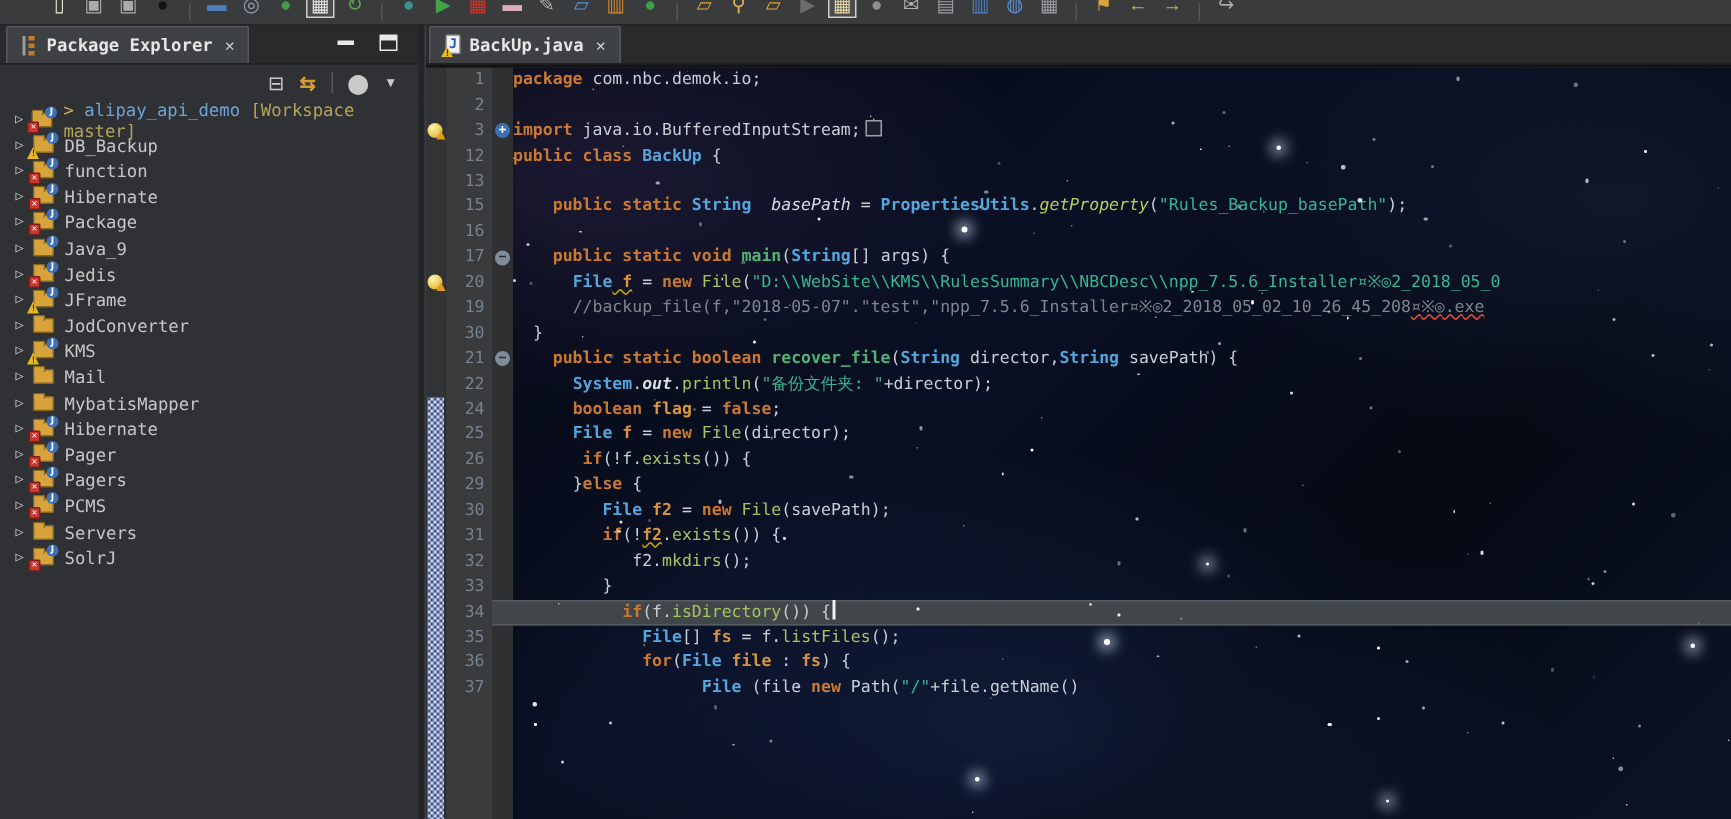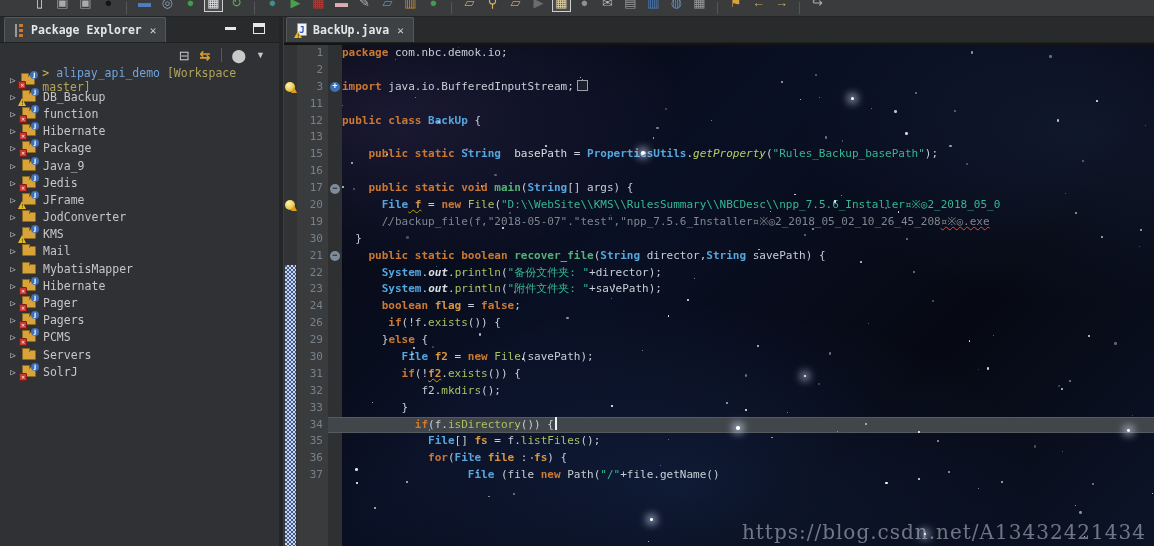--- a/index.html
+++ b/index.html
@@ -119,21 +119,21 @@
   .t-kw  { color:#cb7832; font-weight:bold; }
   .t-ty  { color:#55a6de; font-weight:bold; }
   .t-decl{ color:#53b176; font-weight:bold; }
   .t-mth { color:#a9c261; }
   .t-mthit { color:#b8cf5e; font-style:italic; }
   .t-str { color:#35b793; }
   .t-cm  { color:#7f868e; }
   .t-cmerr { color:#7f868e; text-decoration:underline wavy #e04a3f; text-decoration-thickness:1px; }
   .t-var { color:#d8953e; font-weight:bold; }
   .t-varw{ color:#d8953e; font-weight:bold; text-decoration:underline wavy #c8a000; text-decoration-thickness:1px; }
-  .t-fld { color:#d7dde3; }
+  .t-fld { color:#d7dde3; font-style:italic; }
   .t-obj { color:#d7dde3; font-style:italic; font-weight:bold; }
   .t-pl  { color:#c7ced6; }
   .fbox { display:inline-block; width:11px; height:11px; border:1px solid #98a0a8;
           background:rgba(255,255,255,.06); vertical-align:-1px; margin-left:3px; }
   .caret { display:inline-block; width:2px; height:13px; background:#f0f0f0;
            vertical-align:-2px; margin-left:1px; }
 
   .star { position:absolute; border-radius:50%; background:#fff; }
   .star.bright { box-shadow:0 0 9px 3px rgba(215,228,255,.85); }
 
@@ -402,26 +402,20 @@
               <span class="bulb"></span>
             </span>
             <span class="ncell">3</span>
             <span class="fcell">
               <span class="fm plus">+</span>
             </span>
             <pre class="codeline"><span class="t-kw">import</span><span class="t-pl"> java.io.BufferedInputStream;</span><span class="fbox"></span></pre>
           </div>
           <div class="crow">
             <span class="acell"></span>
-            <span class="ncell">11</span>
-            <span class="fcell"></span>
-            <pre class="codeline"></pre>
-          </div>
-          <div class="crow">
-            <span class="acell"></span>
             <span class="ncell">12</span>
             <span class="fcell"></span>
             <pre class="codeline"><span class="t-kw">public class</span><span class="t-ty"> BackUp</span><span class="t-pl"> {</span></pre>
           </div>
           <div class="crow">
             <span class="acell"></span>
             <span class="ncell">13</span>
             <span class="fcell"></span>
             <pre class="codeline"></pre>
           </div>
@@ -474,32 +468,32 @@
             <pre class="codeline">    <span class="t-kw">public static boolean</span><span class="t-decl"> recover_file</span><span class="t-pl">(</span><span class="t-ty">String</span><span class="t-pl"> director,</span><span class="t-ty">String</span><span class="t-pl"> savePath) {</span></pre>
           </div>
           <div class="crow">
             <span class="acell"></span>
             <span class="ncell">22</span>
             <span class="fcell"></span>
             <pre class="codeline">      <span class="t-ty">System</span><span class="t-pl">.</span><span class="t-obj">out</span><span class="t-pl">.</span><span class="t-mth">println</span><span class="t-pl">(</span><span class="t-str">"备份文件夹: "</span><span class="t-pl">+director);</span></pre>
           </div>
           <div class="crow">
             <span class="acell"></span>
-            <span class="ncell">23</span>
-            <span class="fcell"></span>
-            <pre class="codeline">      <span class="t-ty">System</span><span class="t-pl">.</span><span class="t-obj">out</span><span class="t-pl">.</span><span class="t-mth">println</span><span class="t-pl">(</span><span class="t-str">"附件文件夹: "</span><span class="t-pl">+savePath);</span></pre>
-          </div>
-          <div class="crow">
-            <span class="acell"></span>
             <span class="ncell">24</span>
             <span class="fcell"></span>
             <pre class="codeline">      <span class="t-kw">boolean</span><span class="t-var"> flag</span><span class="t-pl"> = </span><span class="t-kw">false</span><span class="t-pl">;</span></pre>
           </div>
           <div class="crow">
             <span class="acell"></span>
+            <span class="ncell">25</span>
+            <span class="fcell"></span>
+            <pre class="codeline">      <span class="t-ty">File</span><span class="t-var"> f</span><span class="t-pl"> = </span><span class="t-kw">new</span><span class="t-mth"> File</span><span class="t-pl">(director);</span></pre>
+          </div>
+          <div class="crow">
+            <span class="acell"></span>
             <span class="ncell">26</span>
             <span class="fcell"></span>
             <pre class="codeline">       <span class="t-kw">if</span><span class="t-pl">(!f.</span><span class="t-mth">exists</span><span class="t-pl">()) {</span></pre>
           </div>
           <div class="crow">
             <span class="acell"></span>
             <span class="ncell">29</span>
             <span class="fcell"></span>
             <pre class="codeline">      <span class="t-pl">}</span><span class="t-kw">else</span><span class="t-pl"> {</span></pre>
           </div>
@@ -545,21 +539,20 @@
             <span class="fcell"></span>
             <pre class="codeline">             <span class="t-kw">for</span><span class="t-pl">(</span><span class="t-ty">File</span><span class="t-var"> file</span><span class="t-pl"> : </span><span class="t-var">fs</span><span class="t-pl">) {</span></pre>
           </div>
           <div class="crow">
             <span class="acell"></span>
             <span class="ncell">37</span>
             <span class="fcell"></span>
             <pre class="codeline">                   <span class="t-ty">File</span><span class="t-pl"> (file </span><span class="t-kw">new</span><span class="t-pl"> Path(</span><span class="t-str">"/"</span><span class="t-pl">+file.getName()</span></pre>
           </div>
         </div>
-      <div class="watermark">https://blog.csdn.net/A13432421434</div>
     <span class="star" style="width: 1.9px; height: 1.9px; left: 383.6px; top: 270.061px; opacity: 0.99;"></span>
         <span class="star" style="width: 2.1px; height: 2.1px; left: 633.773px; top: 433.207px; opacity: 0.94;"></span>
         <span class="star" style="width: 2.7px; height: 2.7px; left: 122.229px; top: 191.264px; opacity: 0.27;"></span>
         <span class="star" style="width: 0.9px; height: 0.9px; left: 790.968px; top: 460.159px; opacity: 0.86;"></span>
         <span class="star" style="width: 2.2px; height: 2.2px; left: 127.32px; top: 307.823px; opacity: 0.62;"></span>
         <span class="star" style="width: 1.1px; height: 1.1px; left: 87.5996px; top: 356.811px; opacity: 0.8;"></span>
         <span class="star" style="width: 0.9px; height: 0.9px; left: 426.842px; top: 74.8364px; opacity: 0.74;"></span>
         <span class="star" style="width: 1.5px; height: 1.5px; left: 383.76px; top: 393.513px; opacity: 0.48;"></span>
         <span class="star" style="width: 2.5px; height: 2.5px; left: 665.198px; top: 99.8806px; opacity: 0.6;"></span>
         <span class="star" style="width: 1.9px; height: 1.9px; left: 509.65px; top: 148.572px; opacity: 0.88;"></span>

